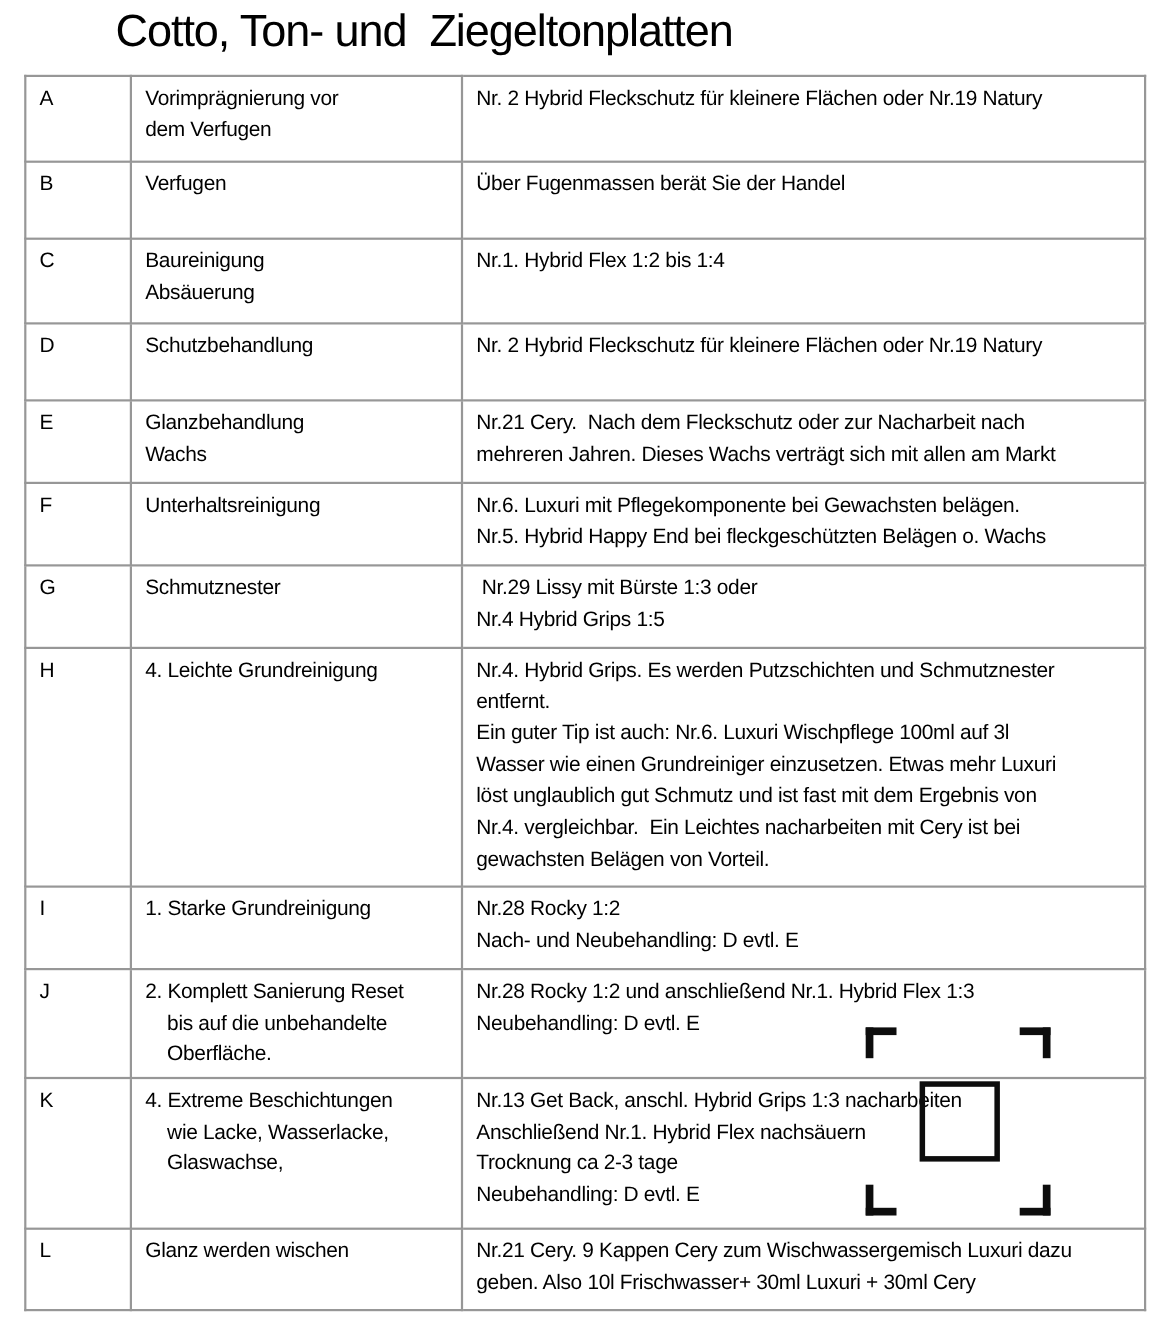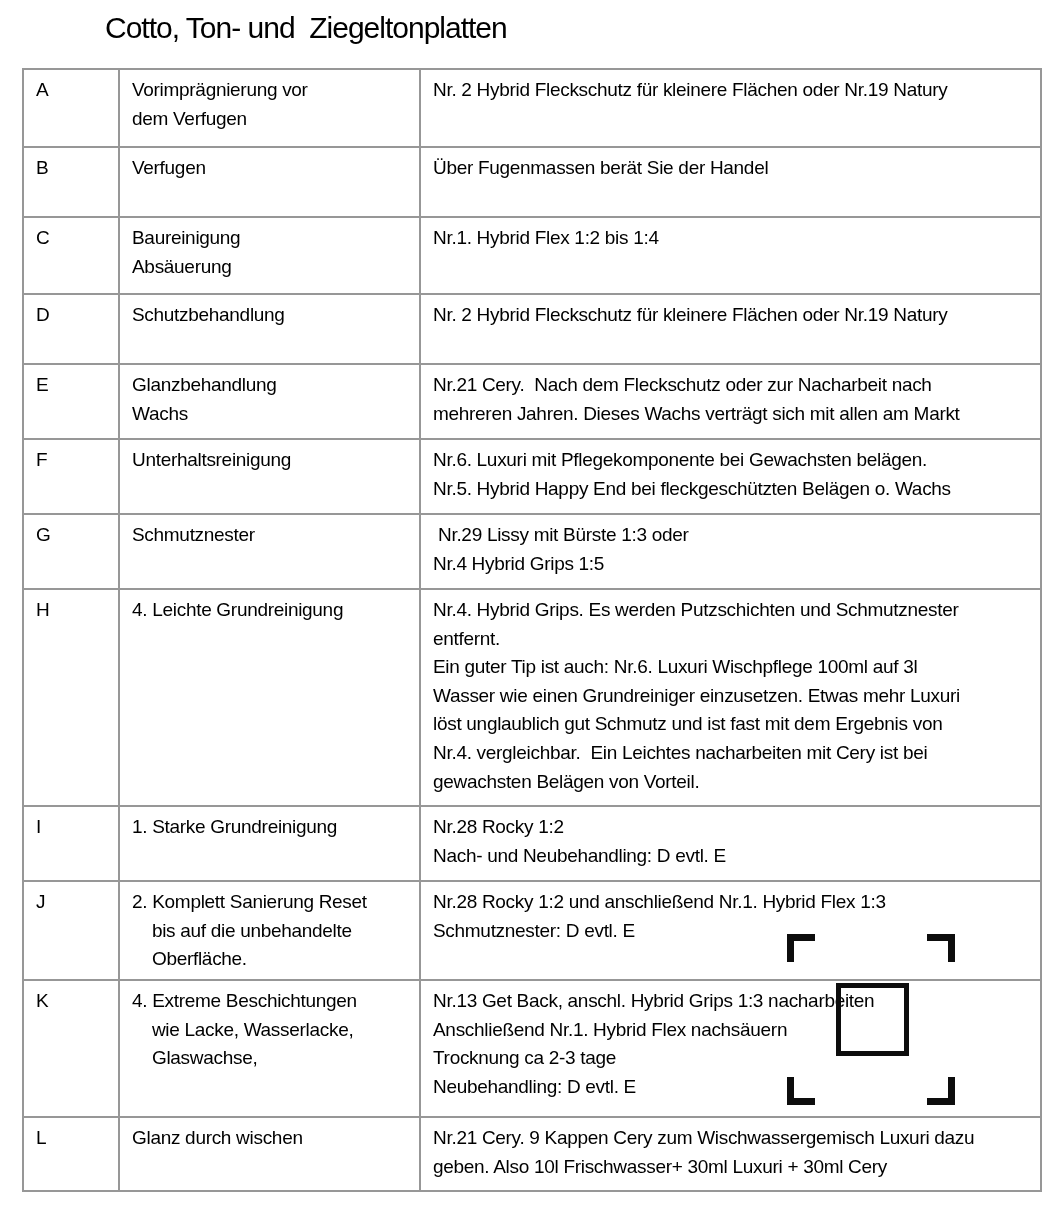--- a/index.html
+++ b/index.html
@@ -11,21 +11,21 @@
     background: #ffffff;
     font-family: "Liberation Sans", sans-serif;
     color: #000000;
     overflow: hidden;
   }
   .title {
     position: absolute;
     left: 105px;
     top: 0px;
     margin: 0;
-    font-size: 30px;
+    font-size: 41px;
     font-weight: 400;
     letter-spacing: -1px;
     line-height: 56px;
     white-space: pre;
     color: #000000;
   }
   table.treatment {
     position: absolute;
     left: 22px;
     top: 68px;
@@ -145,35 +145,35 @@
           <td class="col-category">1. Starke Grundreinigung</td>
           <td class="col-description">Nr.28 Rocky 1:2
 Nach- und Neubehandling: D evtl. E</td>
         </tr>
         <tr style="height: 99px;">
           <td class="col-letter">J</td>
           <td class="col-category">2. Komplett Sanierung Reset
     bis auf die unbehandelte
     Oberfläche.</td>
           <td class="col-description">Nr.28 Rocky 1:2 und anschließend Nr.1. Hybrid Flex 1:3
-Schmutznester: D evtl. E</td>
+Neubehandling: D evtl. E</td>
         </tr>
         <tr style="height: 137px;">
           <td class="col-letter">K</td>
           <td class="col-category">4. Extreme Beschichtungen
     wie Lacke, Wasserlacke,
     Glaswachse,</td>
           <td class="col-description">Nr.13 Get Back, anschl. Hybrid Grips 1:3 nacharbeiten
 Anschließend Nr.1. Hybrid Flex nachsäuern
 Trocknung ca 2-3 tage
 Neubehandling: D evtl. E</td>
         </tr>
         <tr style="height: 74px;">
           <td class="col-letter">L</td>
-          <td class="col-category">Glanz durch wischen</td>
+          <td class="col-category">Glanz werden wischen</td>
           <td class="col-description">Nr.21 Cery. 9 Kappen Cery zum Wischwassergemisch Luxuri dazu
 geben. Also 10l Frischwasser+ 30ml Luxuri + 30ml Cery</td>
         </tr>
       </tbody>
   </table>
 
   <div class="viewfinder">
     <span class="corner tl"></span>
     <span class="corner tr"></span>
     <span class="corner bl"></span>

